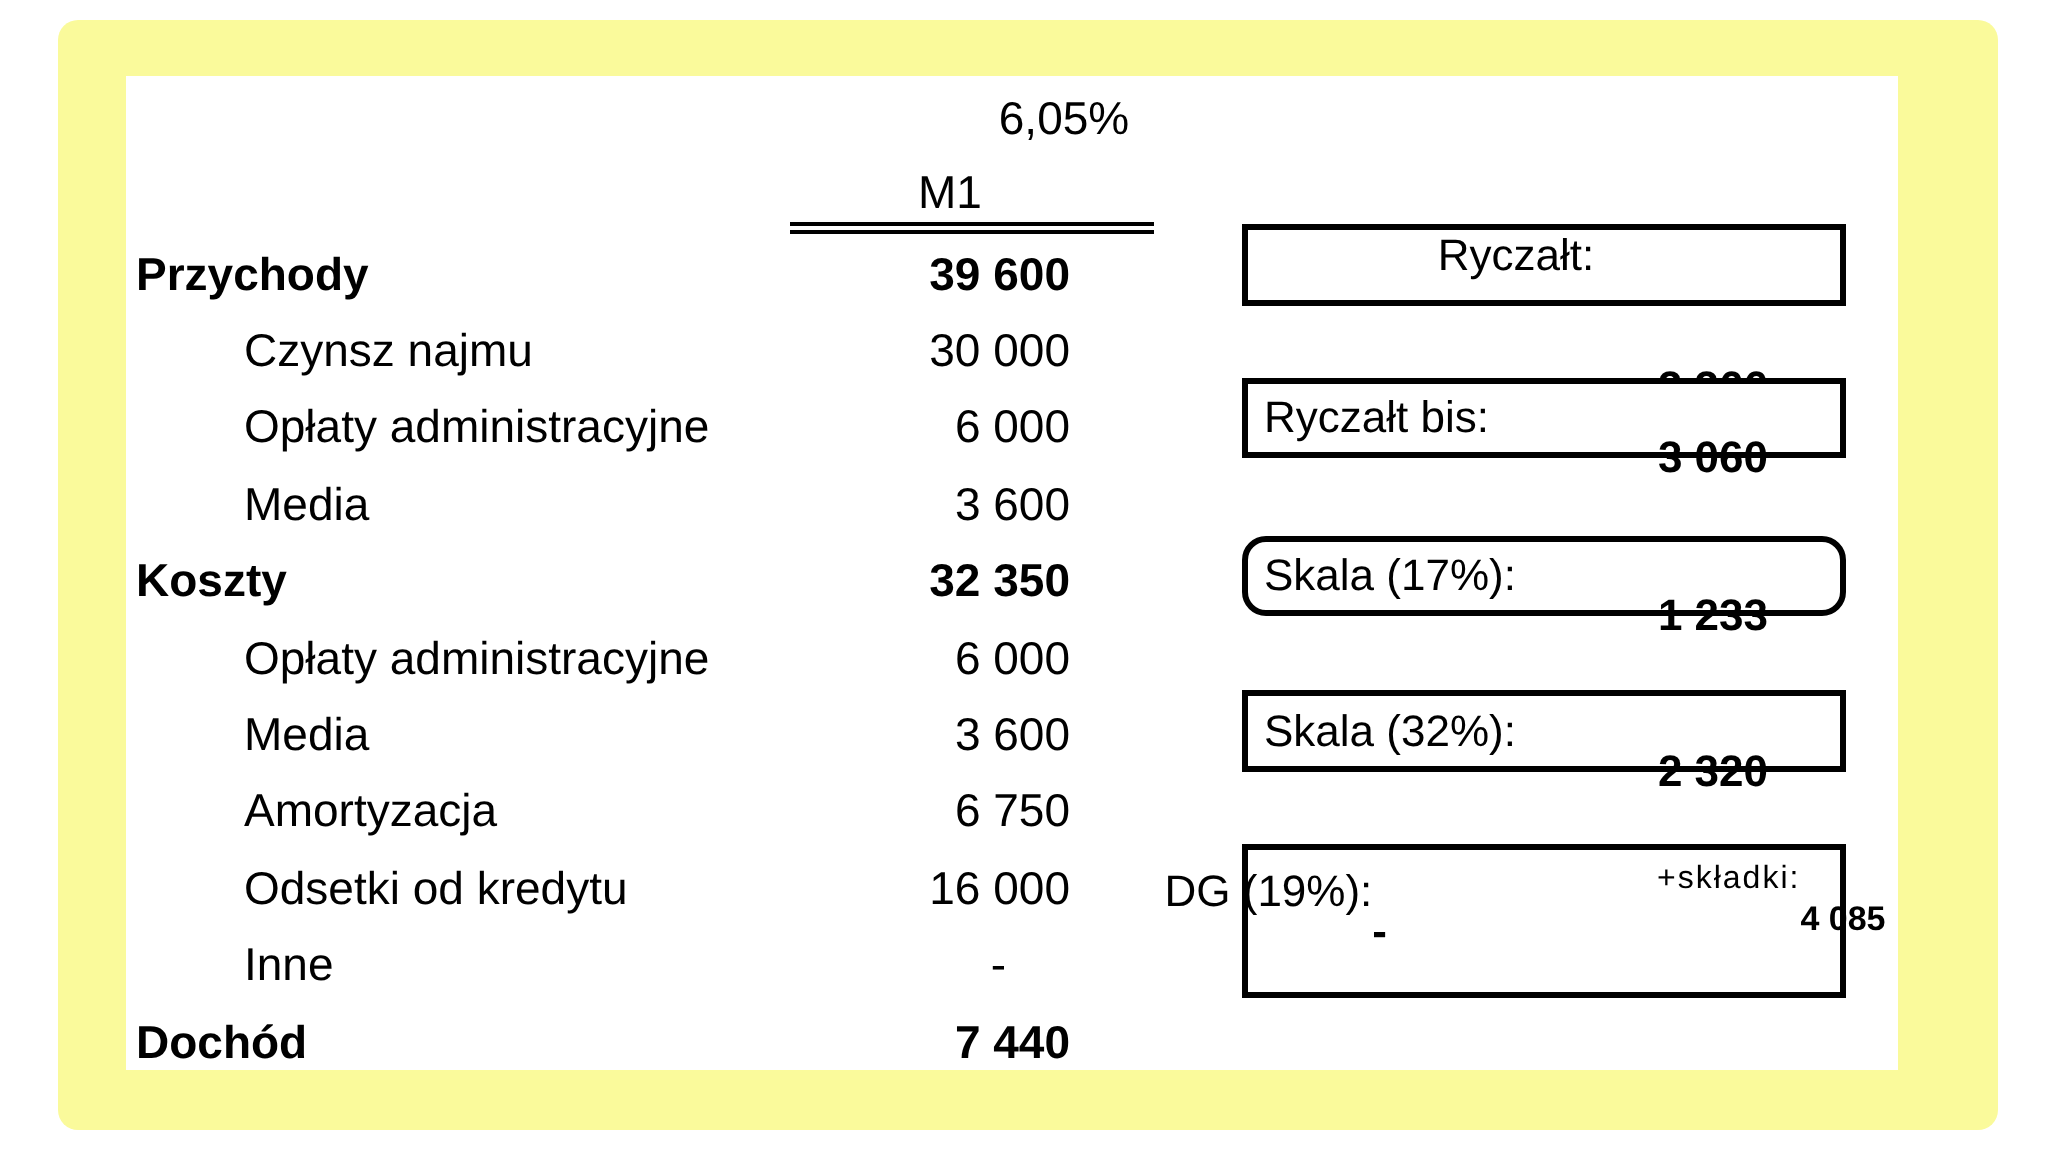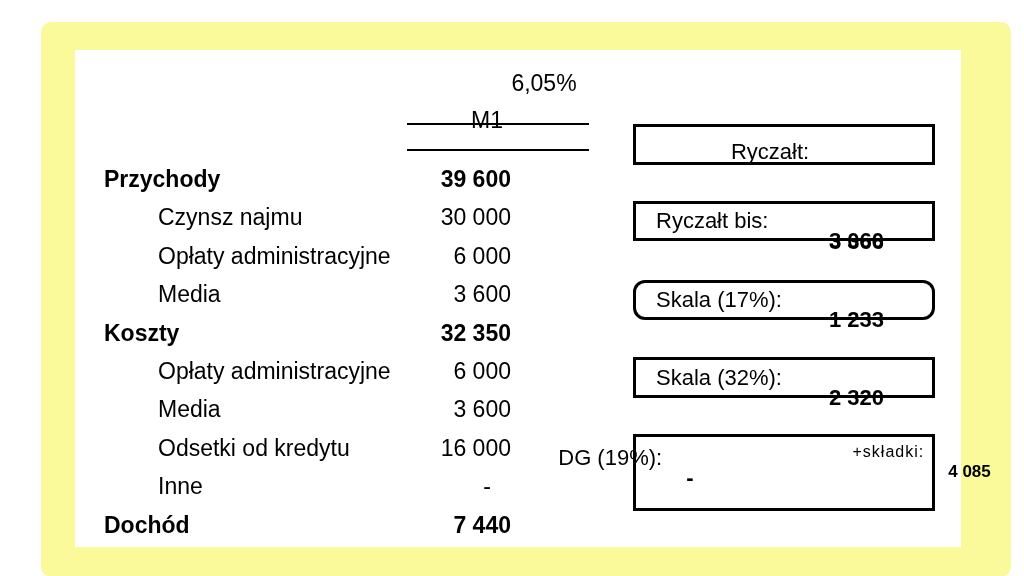--- a/index.html
+++ b/index.html
@@ -1,15 +1,15 @@
 <!DOCTYPE html>
 <html><head>
 <meta charset="utf-8">
 <style>
-  * { margin: 0; padding: 12px; box-sizing: border-box; }
+  * { margin: 0; padding: 0; box-sizing: border-box; }
   html, body {
     width: 1024px; height: 576px;
     background: #ffffff;
     font-family: "Liberation Sans", sans-serif;
     color: #000000;
     overflow: hidden;
     position: relative;
   }
   .yellow-frame {
     position: absolute;
@@ -46,20 +46,21 @@
   }
   
   .rows {
     position: absolute;
     top: 80px; left: 0;
     width: 472px;
   }
   .row {
     height: 38.4px;
     display: flex;
+    align-items: center;
     font-size: 23px;
   }
   .row .row-label { padding-left: 5px; white-space: nowrap; }
   .row.indent .row-label { padding-left: 59px; }
   .row.bold { font-weight: bold; }
   .row .row-value { margin-left: auto; text-align: right; white-space: nowrap; }
   .row .row-value.dash { padding-right: 32px; }
   
   .side-box {
     position: absolute;
@@ -135,20 +136,24 @@
     </div>
     <div class="row indent">
       <span class="row-label">Opłaty administracyjne</span>
       <span class="row-value">6 000</span>
     </div>
     <div class="row indent">
       <span class="row-label">Media</span>
       <span class="row-value">3 600</span>
     </div>
     <div class="row indent">
+      <span class="row-label">Amortyzacja</span>
+      <span class="row-value">6 750</span>
+    </div>
+    <div class="row indent">
       <span class="row-label">Odsetki od kredytu</span>
       <span class="row-value">16 000</span>
     </div>
     <div class="row indent">
       <span class="row-label">Inne</span>
       <span class="row-value dash">-</span>
     </div>
     <div class="row bold">
       <span class="row-label">Dochód</span>
       <span class="row-value">7 440</span>

